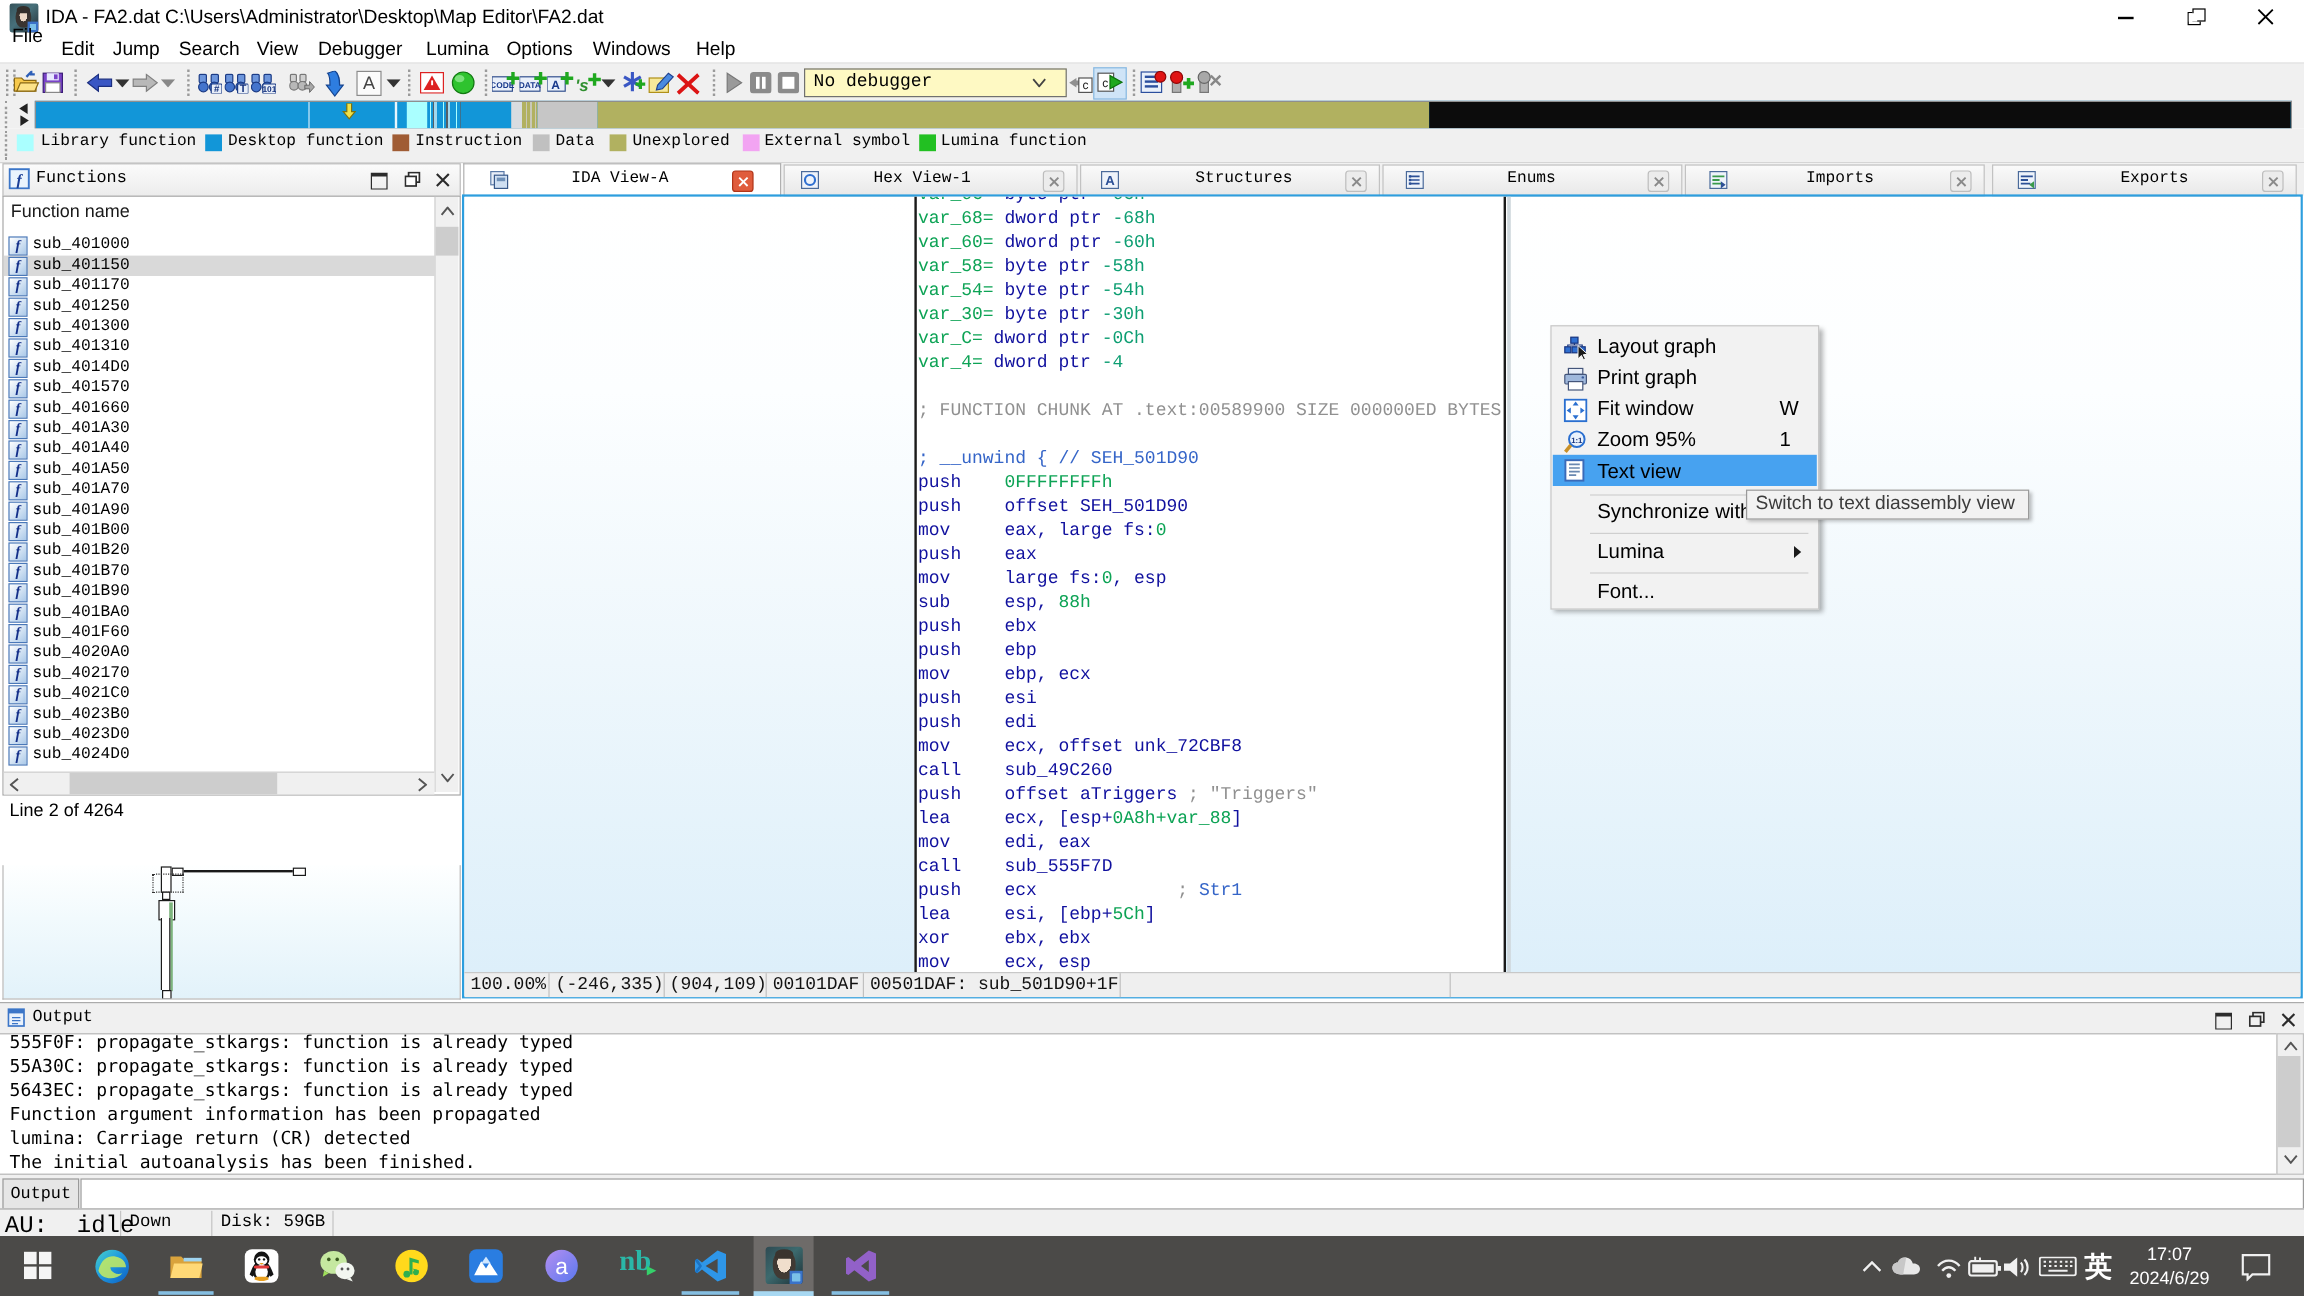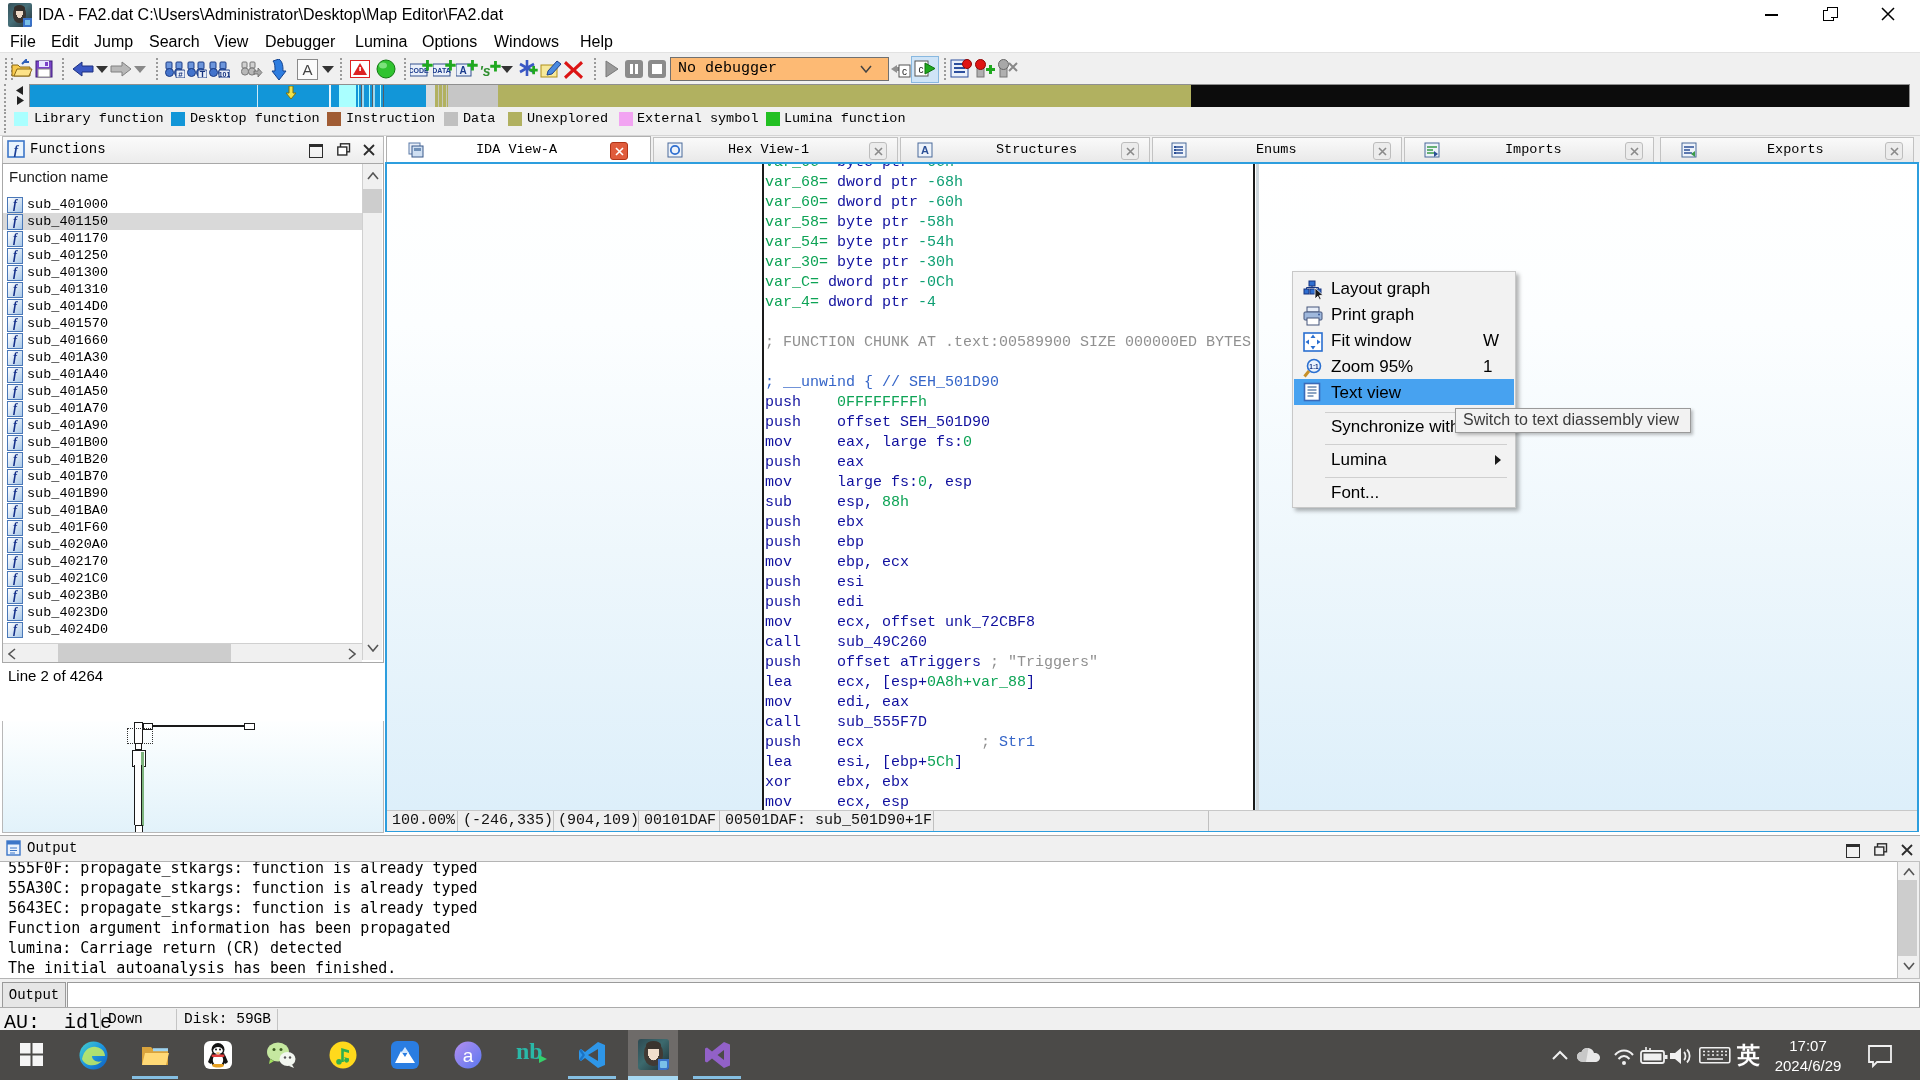--- a/index.html
+++ b/index.html
@@ -24,21 +24,21 @@
 
 <div class="abs" style="left:1765px;top:14px;width:13px;height:1.6px;background:#000;"></div>
 <div class="abs" style="left:1823px;top:10px;width:9px;height:9px;border:1.4px solid #000;background:#fff;"></div>
 <div class="abs" style="left:1827px;top:7px;width:9px;height:9px;border:1.4px solid #000;background:#fff;"></div>
 <div class="abs" style="left:1824px;top:11px;width:7px;height:7px;background:#fff;"></div>
 <svg class="abs" style="left:1881px;top:7px" width="14" height="14">
     <path d="M1 1 L13 13 M13 1 L1 13" stroke="#000" stroke-width="1.5"></path>
   </svg>
 
 <div class="abs" style="left:0;top:30px;width:1920px;height:22px;background:#ffffff;"></div>
-<div class="abs" style="top:33px;left:10px;font-size:16px;">File</div>
+<div class="abs" style="top:22px;left:10px;font-size:16px;">File</div>
 <div class="abs" style="top:33px;left:51px;font-size:16px;">Edit</div>
 <div class="abs" style="top:33px;left:94px;font-size:16px;">Jump</div>
 <div class="abs" style="top:33px;left:149px;font-size:16px;">Search</div>
 <div class="abs" style="top:33px;left:214px;font-size:16px;">View</div>
 <div class="abs" style="top:33px;left:265px;font-size:16px;">Debugger</div>
 <div class="abs" style="top:33px;left:355px;font-size:16px;">Lumina</div>
 <div class="abs" style="top:33px;left:422px;font-size:16px;">Options</div>
 <div class="abs" style="top:33px;left:494px;font-size:16px;">Windows</div>
 <div class="abs" style="top:33px;left:580px;font-size:16px;">Help</div>
 
@@ -178,21 +178,21 @@
   <svg class="abs" style="left:625px;top:7px" width="18" height="18">
       <rect x="0" y="0" width="18" height="18" rx="3" fill="#8b8b8b"></rect>
       <rect x="5" y="4" width="3" height="10" fill="#fff"></rect>
       <rect x="10" y="4" width="3" height="10" fill="#fff"></rect>
     </svg>
   <svg class="abs" style="left:648px;top:7px" width="18" height="18">
       <rect x="0" y="0" width="18" height="18" rx="3" fill="#8b8b8b"></rect>
       <rect x="4" y="4" width="10" height="10" fill="#fff"></rect>
     </svg>
 
-  <div class="abs mono" style="left:670px;top:4px;width:210px;height:22px;background:#fdba74;border:1px solid #707070;font-size:15px;line-height:22px;padding-left:7px;">No debugger</div>
+  <div class="abs mono" style="left:670px;top:4px;width:210px;height:22px;background:#fef9c3;border:1px solid #707070;font-size:15px;line-height:22px;padding-left:7px;">No debugger</div>
   <svg class="abs" style="left:860px;top:12px" width="12" height="8">
       <path d="M1 1 L6 7 L11 1" fill="none" stroke="#444" stroke-width="1.5"></path>
     </svg>
 
   <svg class="abs" style="left:889px;top:6px" width="22" height="20">
     <path d="M2 10 L8 6 L8 8 L13 8 L13 12 L8 12 L8 14 Z" fill="#909090"></path>
     <rect x="10" y="6" width="11" height="12" fill="#fff" stroke="#555"></rect>
       <text x="15.5" y="15.5" font-size="10" fill="#222" text-anchor="middle">c</text>
   </svg>
   <div class="abs" style="left:911px;top:3px;width:26px;height:25px;background:#cfe4f7;border:1px solid #88b8e0;"></div>

